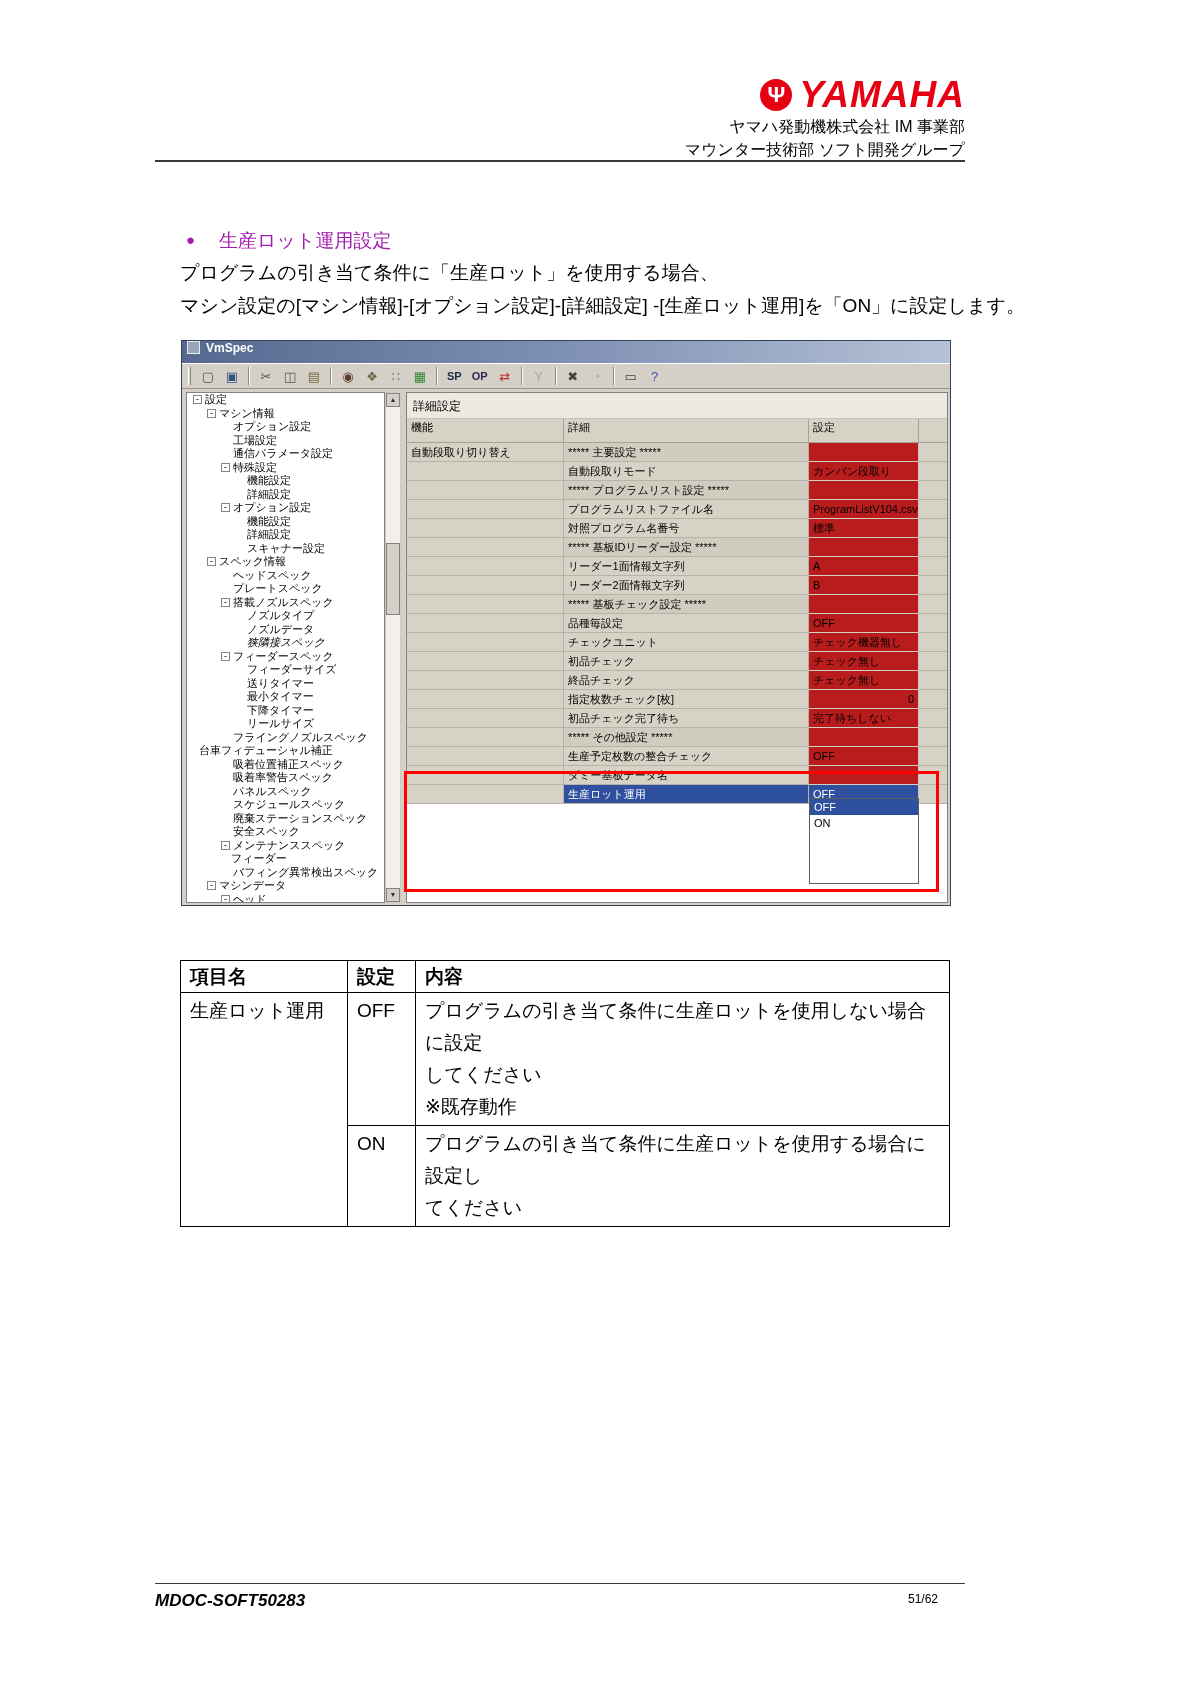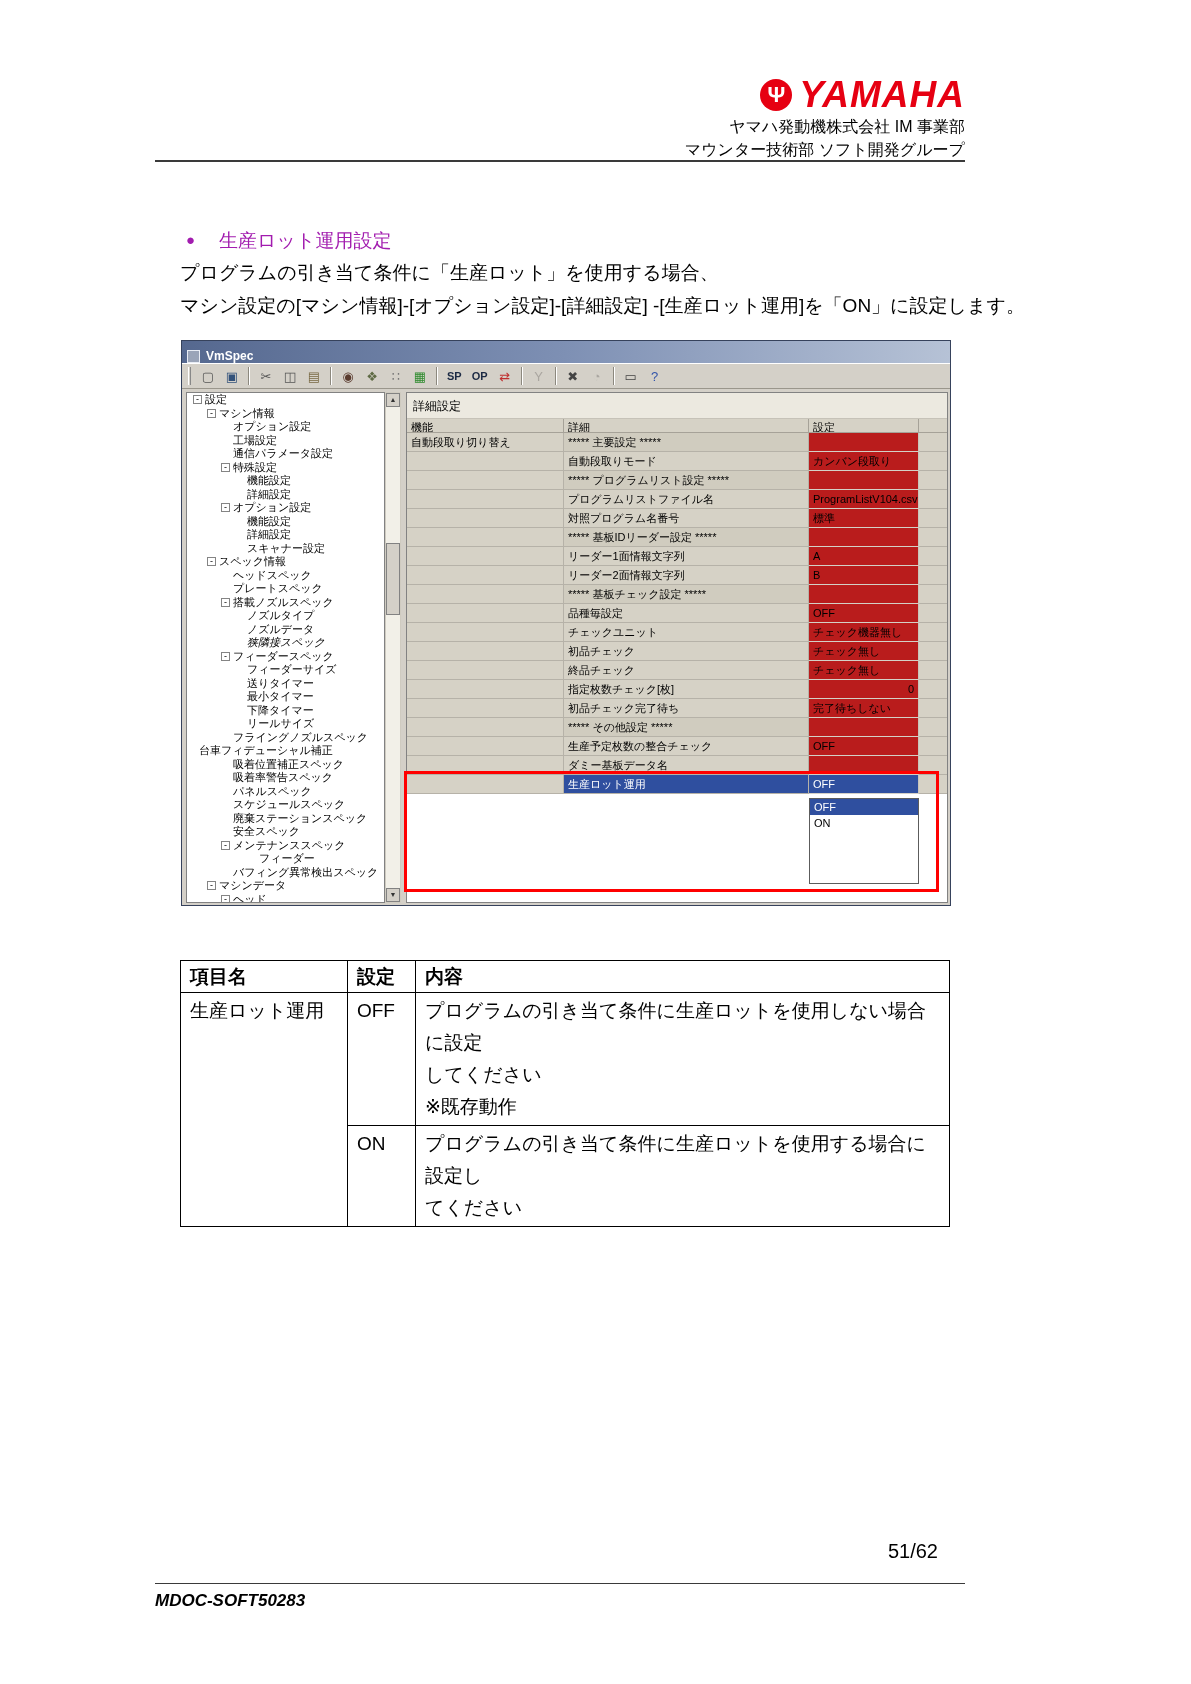--- a/index.html
+++ b/index.html
@@ -20,21 +20,21 @@
   .intro-heading { position:absolute; top:228px; left:186px; font-size:19px; color:#a21caf; }
   .intro-heading .bullet { font-size:15px; margin-right:24px; vertical-align:2px; }
   .para { position:absolute; left:180px; font-size:19px; color:#000; white-space:nowrap; }
   .para1 { top:260px; }
   .para2 { top:293px; }
 
   
   .vm-window { position:absolute; top:340px; left:181px; width:770px; height:566px;
                background:#d4d0c8; border:1px solid #36425c; }
   .titlebar { height:22px; background:linear-gradient(90deg,#55688f 0%, #7e90b4 50%, #b6c2d6 100%);
-              display:flex; align-items:flex-end; padding:0 5px; }
+              display:flex; align-items:flex-start; padding:0 5px; }
   .title-icon { width:13px; height:13px; background:#9aa4b8; border:1px solid #e8ecf4; margin-right:6px; flex:none; }
   .title-text { color:#fff; font-weight:bold; font-size:12px; }
   .toolbar { height:26px; background:#d4d0c8; border-top:1px solid #fff; border-bottom:1px solid #9a968c;
              display:flex; align-items:center; padding:0 6px; gap:2px; }
   .tb-handle { width:3px; height:18px; border-left:1px solid #fff; border-right:1px solid #888; margin-right:4px; }
   .tb-btn { width:22px; height:20px; display:flex; align-items:center; justify-content:center;
             font-size:13px; color:#444; }
   .tb-btn.textbtn { width:auto; padding:0 4px; font-weight:bold; font-size:11px; color:#1c2a44; }
   .tb-btn.disabled { color:#aaa6a0 !important; }
   .tb-sep { width:2px; height:18px; border-left:1px solid #8c887e; border-right:1px solid #fff; margin:0 3px; }
@@ -54,21 +54,21 @@
                background:#f2f0e8; border:1px solid #cfcbc0; }
   .sb-btn { position:absolute; left:0; width:14px; height:14px; background:#d4d0c8;
             border:1px solid #828282; font-size:7px; text-align:center; line-height:12px; color:#333; }
   .sb-btn.up { top:0; } .sb-btn.down { bottom:0; }
   .sb-thumb { position:absolute; left:0; top:150px; width:14px; height:72px; background:#d4d0c8; border:1px solid #828282; }
 
   .detail-panel { position:absolute; left:224px; top:2px; width:542px; height:511px; background:#fff;
                   border:1px solid #828282; font-size:11px; }
   .panel-title { height:26px; line-height:26px; padding-left:6px; background:#ece9e0; font-size:12px;
                  color:#000; border-bottom:1px solid #c6c2b8; }
-  .grid-header { display:flex; height:14px; background:#d6d2c6; }
+  .grid-header { display:flex; height:24px; background:#d6d2c6; }
   .gh { border-right:1px solid #a6a298; border-bottom:1px solid #a6a298; padding-left:4px;
         line-height:17px; overflow:hidden; white-space:nowrap; }
   .gh.func { width:157px; } .gh.det { width:245px; } .gh.set { width:110px; }
   .gh.fill { flex:1; border-right:none; }
 
   .grid-row { display:flex; height:19px; }
   .cell { border-right:1px solid #b6b2a8; border-bottom:1px solid #b6b2a8; padding-left:4px;
           line-height:18px; overflow:hidden; white-space:nowrap; }
   .cell.func { width:157px; background:#d6d2c6; }
   .cell.det  { width:245px; background:#d6d2c6; }
@@ -93,21 +93,21 @@
   .desc-table th, .desc-table td { border:1px solid #000; padding:2px 9px; text-align:left; vertical-align:top; }
   .desc-table th { height:32px; font-weight:bold; vertical-align:middle; }
   .desc-table td { line-height:32px; }
   .desc-table td > div { line-height:32px; }
   .col-item { width:167px; } .col-set { width:68px; } .col-content { width:535px; }
   .item-cell, .setting-cell { white-space:nowrap; }
 
   
   .footer-rule { position:absolute; top:1583px; left:155px; width:810px; border-top:1px solid #3a3a3a; }
   .footer-doc { position:absolute; top:1591px; left:155px; font-size:17px; font-weight:bold; font-style:italic; color:#000; }
-  .footer-page { position:absolute; top:1540px; right:253px; font-size:20px; color:#000; }
+  .footer-page { position:absolute; top:1592px; right:253px; font-size:12px; color:#000; }
 </style>
 </head>
 <body>
 
 <div class="page">
 
   <div class="logo-row">
     <span class="logo-mark">Ψ</span>
     <span class="logo-text">YAMAHA</span>
   </div>
@@ -281,21 +281,21 @@
             <span class="tree-label">廃棄ステーションスペック</span>
           </div>
           <div class="tree-item" style="padding-left: 34px;">
             <span class="expand-spacer"></span>
             <span class="tree-label">安全スペック</span>
           </div>
           <div class="tree-item" style="padding-left: 34px;">
             <span class="expand-box">-</span>
             <span class="tree-label">メンテナンススペック</span>
           </div>
-          <div class="tree-item" style="padding-left: 20px; margin-left: 40px;">
+          <div class="tree-item" style="padding-left: 32px;">
             <span class="expand-spacer"></span>
             <span class="tree-label">フィーダー</span>
           </div>
           <div class="tree-item" style="padding-left: 34px;">
             <span class="expand-spacer"></span>
             <span class="tree-label">バフィング異常検出スペック</span>
           </div>
           <div class="tree-item" style="padding-left: 20px;">
             <span class="expand-box">-</span>
             <span class="tree-label">マシンデータ</span>

